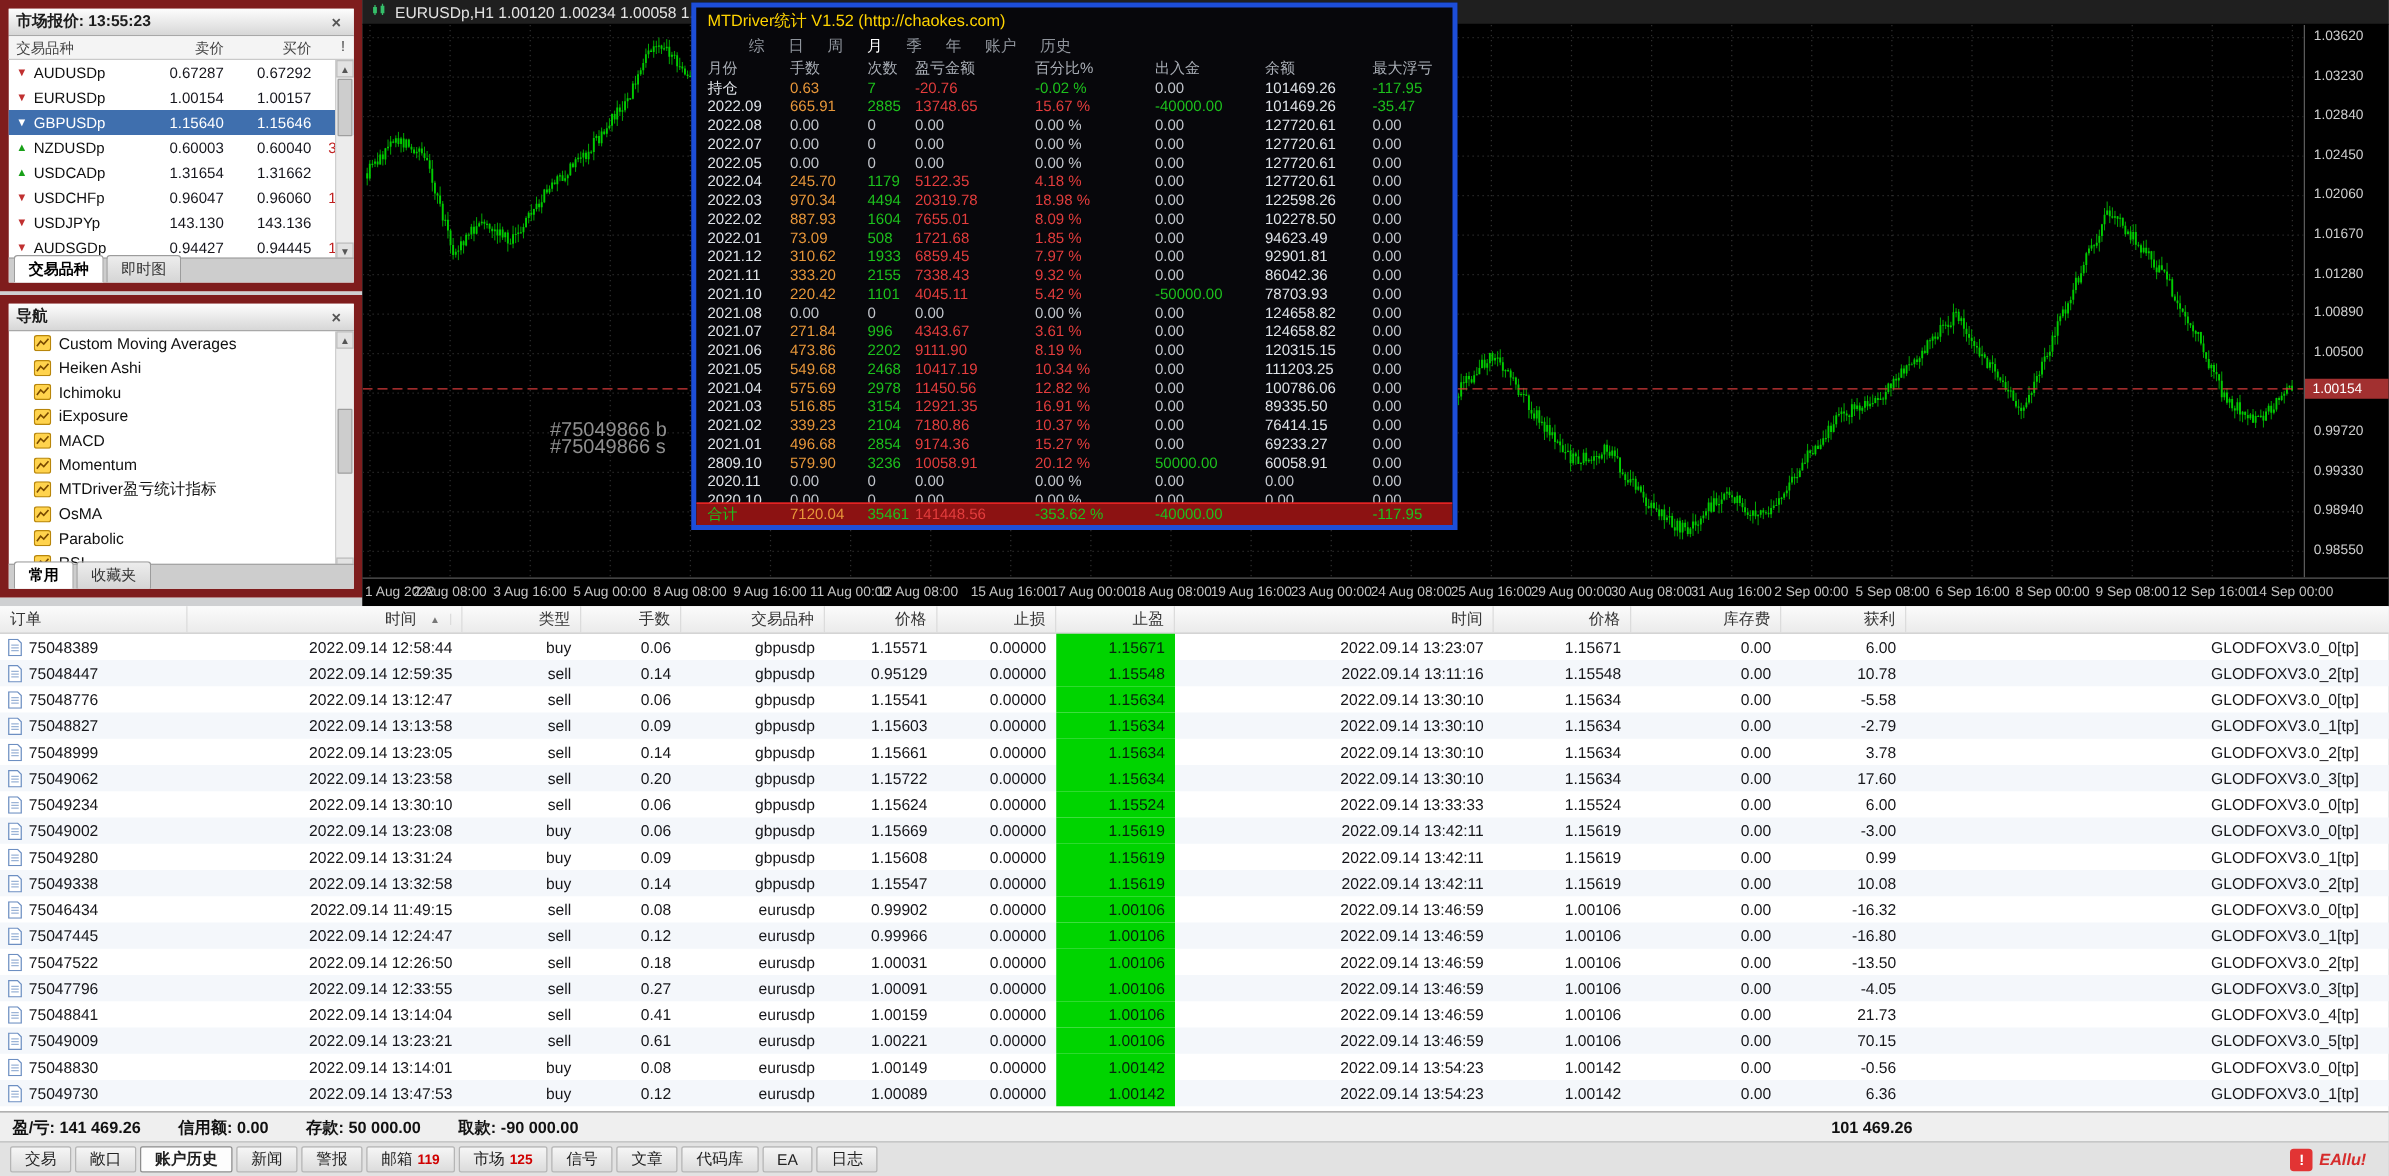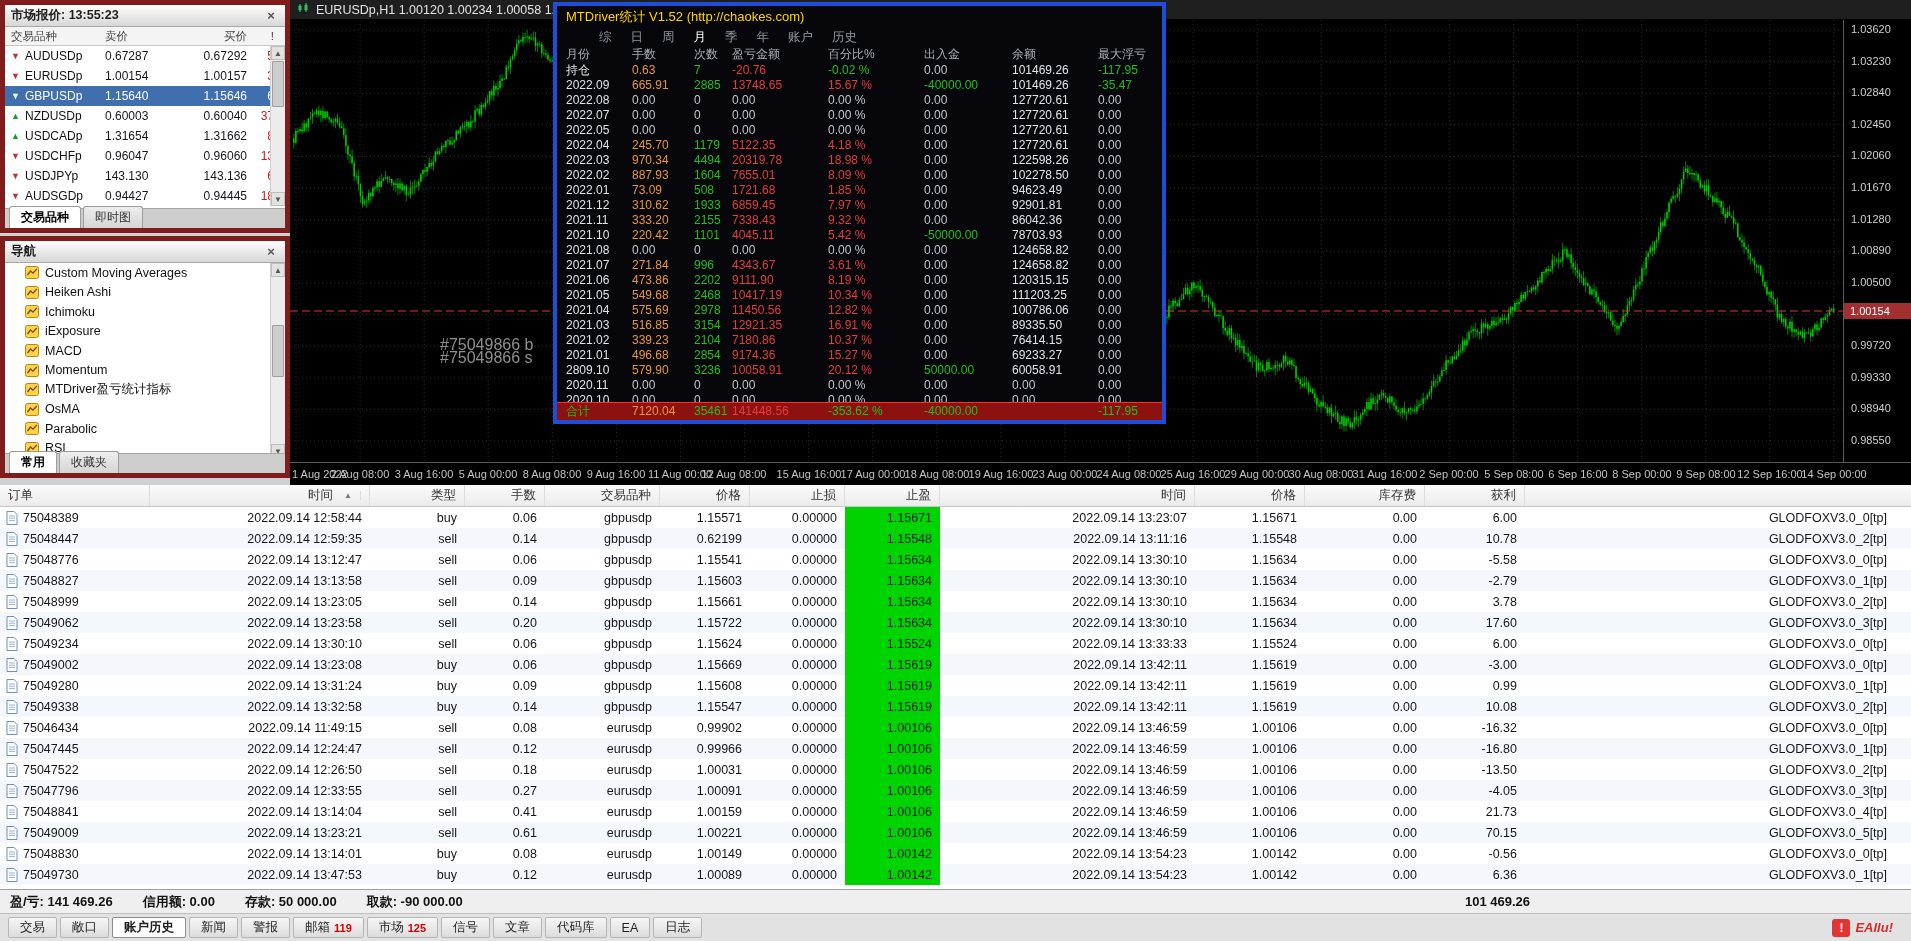--- a/index.html
+++ b/index.html
@@ -1,28 +1,28 @@
 <!DOCTYPE html>
 <html><head>
 <meta charset="utf-8">
 <style>
 *{margin:0;padding:0;box-sizing:border-box;font-family:"Liberation Sans","DejaVu Sans",sans-serif;}
 html,body{width:1911px;height:941px;overflow:hidden;}
 body{position:relative;background:#cfd0d2;font-size:12px;color:#111;}
 
 
-.lwin{position:absolute;left:0;width:290px;background:#fff;border:5px solid #7f1d1d;}
+.lwin{position:absolute;left:0;width:290px;background:#fff;border:7px solid #7f1d1d;}
 #market-watch{top:0;height:233px;}
 #navigator{top:236px;height:242px;}
 .ptitle{height:22px;background:linear-gradient(#fdfdfd,#d7d7d7);border-bottom:1px solid #a8a8a8;display:flex;align-items:center;padding:0 6px;font-weight:bold;font-size:12.5px;color:#1c1c1c;}
 .ptitle .sp{flex:1;}
 .pclose{color:#555;font-size:13px;width:16px;text-align:center;cursor:default;}
 .mw-head{display:flex;height:19px;background:#f4f4f4;border-bottom:1px solid #c9c9c9;color:#444;font-size:11.5px;align-items:center;}
 .mw-c1{width:100px;padding-left:6px;}
-.mw-c2{width:72px;text-align:left;}
+.mw-c2{width:72px;text-align:right;}
 .mw-c3{width:70px;text-align:right;}
 .mw-c4{width:31px;text-align:right;padding-right:4px;}
 .mw-row{display:flex;height:20px;align-items:center;font-size:12px;}
 .mw-row .mw-c1{display:flex;align-items:center;gap:4px;color:#101010;}
 .mw-row .mw-c2,.mw-row .mw-c3{color:#15151c;}
 .mw-row .mw-c4{color:#c02020;}
 .mw-row.sel{background:#3f6fae;}
 .mw-row.sel span{color:#fff !important;}
 .mw-arrow{font-size:9px;width:10px;display:inline-block;}
 .mw-arrow.up{color:#18a018;}
@@ -644,21 +644,21 @@
           <svg width="12" height="14" viewBox="0 0 12 14">
             <path d="M1 .5h7l3 3V13.5H1z" fill="#fff" stroke="#6d8fc2"></path>
             <path d="M3 5h6M3 7.2h6M3 9.4h6" stroke="#9ab3d6" stroke-width="1" fill="none"></path>
           </svg>
           <span>75048447</span>
         </span>
         <span class="">2022.09.14 12:59:35</span>
         <span class="">sell</span>
         <span class="">0.14</span>
         <span class="">gbpusdp</span>
-        <span class="">0.62199</span>
+        <span class="">0.95129</span>
         <span class="">0.00000</span>
         <span class="tp">1.15548</span>
         <span class="">2022.09.14 13:11:16</span>
         <span class="">1.15548</span>
         <span class="">0.00</span>
         <span class="">10.78</span>
         <span class="">GLODFOXV3.0_2[tp]</span>
       </div>
       <div class="hist-row">
         <span>

